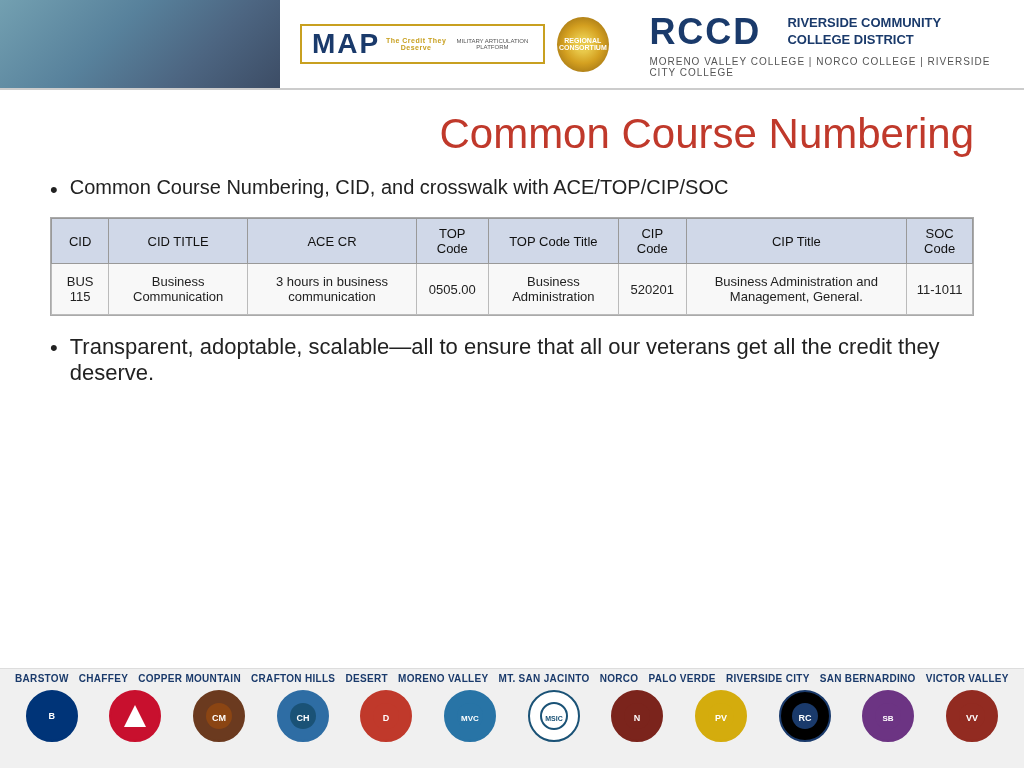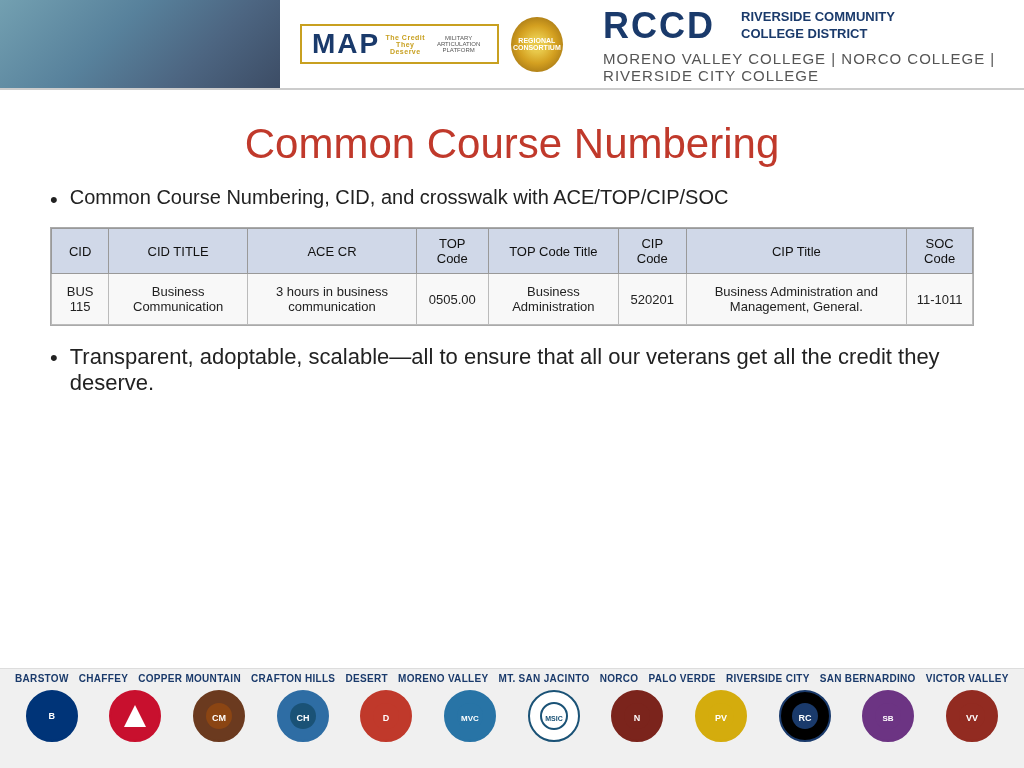--- a/index.html
+++ b/index.html
@@ -102,40 +102,39 @@
       letter-spacing: 2px;
     }
     .rccd-full {
       font-size: 13px;
       font-weight: 700;
       color: #1a3a6b;
       line-height: 1.3;
       margin-left: 20px;
     }
     .rccd-colleges {
-      font-size: 15px;
+      font-size: 10px;
       color: #555;
       letter-spacing: 1px;
       margin-top: 3px;
     }
 
     
     .main {
       padding: 20px 50px 10px 50px;
       background: #fff;
     }
 
     .page-title {
-      text-align: center;
+      text-align: right;
       font-size: 42px;
       font-weight: 400;
       color: #c0392b;
       margin-bottom: 18px;
       font-family: 'Segoe UI', Arial, sans-serif;
-      margin-top: 10px;
     }
 
     .bullet-item {
       display: flex;
       align-items: flex-start;
       margin-bottom: 14px;
       font-size: 20px;
       color: #222;
     }
     .bullet-dot {

